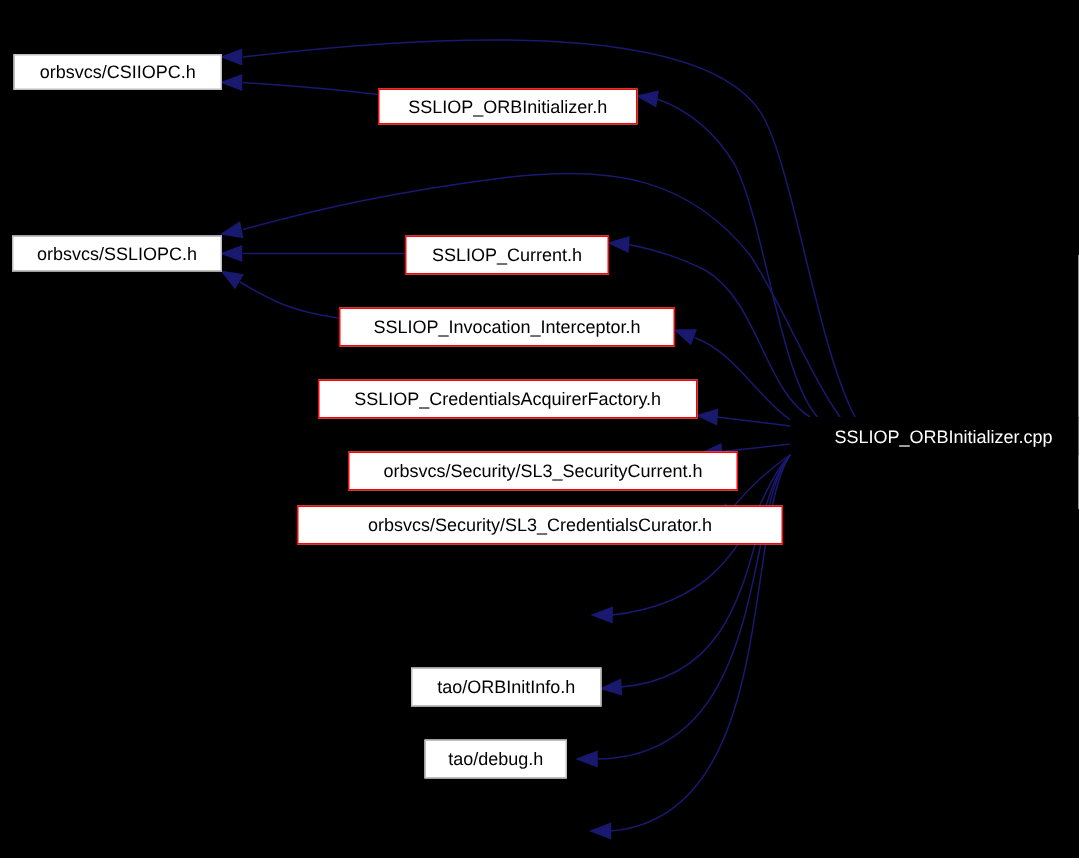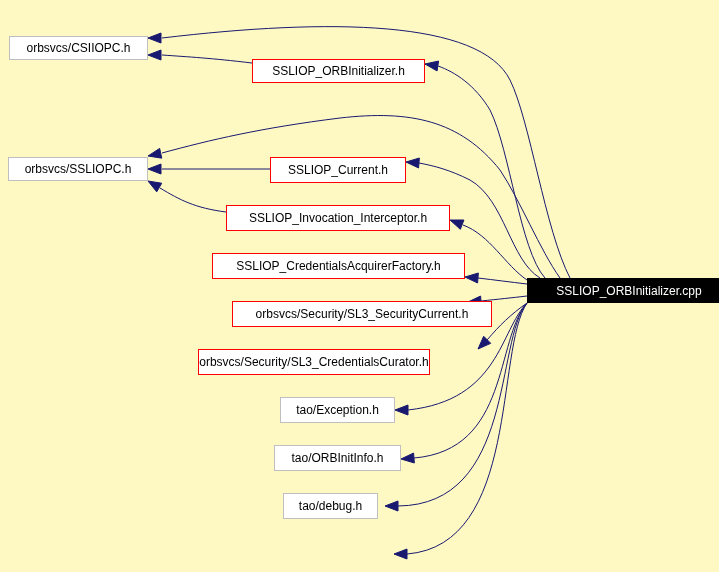--- a/index.html
+++ b/index.html
@@ -1,16 +1,16 @@
 <!DOCTYPE html>
 <html><head>
 <meta charset="utf-8">
 <style>
   html, body { margin: 0; padding: 0; background: #ffffff; }
-  #stage { position: relative; width: 719px; height: 572px; overflow: hidden; background: #fef9c3; }
+  #stage { position: relative; width: 719px; height: 572px; overflow: hidden; background: #000000; }
   svg#edges { position: absolute; left: 0; top: 0; }
   .node {
     position: absolute; box-sizing: border-box; background: #ffffff;
     font-family: "Liberation Sans", sans-serif; font-size: 12px; color: #000000;
     display: flex; align-items: center; justify-content: center; white-space: nowrap;
     cursor: pointer;
   }
   .node.external { border: 1px solid #bfbfbf; }
   .node.project  { border: 1px solid #ff0000; }
   .node.root     { background: #000000; color: #ffffff; border: 1px solid #000000; }
@@ -52,19 +52,18 @@
       <polygon points="394,554 407,549 407,559" fill="#191970" stroke="#191970"></polygon>
     </svg>
 
   <div class="node external" style="left:9px;top:36px;width:139px;height:24px;">orbsvcs/CSIIOPC.h</div>
   <div class="node project" style="left:252px;top:59px;width:173px;height:24px;">SSLIOP_ORBInitializer.h</div>
   <div class="node external" style="left:8px;top:157px;width:140px;height:24px;">orbsvcs/SSLIOPC.h</div>
   <div class="node project" style="left:270px;top:157px;width:136px;height:26px;">SSLIOP_Current.h</div>
   <div class="node project" style="left:226px;top:205px;width:224px;height:26px;">SSLIOP_Invocation_Interceptor.h</div>
   <div class="node project" style="left:212px;top:253px;width:253px;height:26px;">SSLIOP_CredentialsAcquirerFactory.h</div>
   <div class="node project" style="left:208px;top:301px;width:260px;height:26px;margin-left:24px;">orbsvcs/Security/SL3_SecurityCurrent.h</div>
-  <div class="node project" style="left:198px;top:349px;width:232px;height:26px;">orbsvcs/Security/SL3_CredentialsCurator.h</div>
-  <div class="node external" style="left:280px;top:397px;width:115px;height:26px;">tao/Exception.h</div>
+  <div class="node project" style="left:198px;top:337px;width:324px;height:26px;">orbsvcs/Security/SL3_CredentialsCurator.h</div>
   <div class="node external" style="left:274px;top:445px;width:127px;height:26px;text-align:center;">tao/ORBInitInfo.h</div>
   <div class="node external" style="left:283px;top:493px;width:95px;height:26px;">tao/debug.h</div>
 
   <div class="node root" style="left:527px;top:278px;width:204px;height:25px;">SSLIOP_ORBInitializer.cpp</div>
 </div>
 
 </body></html>

